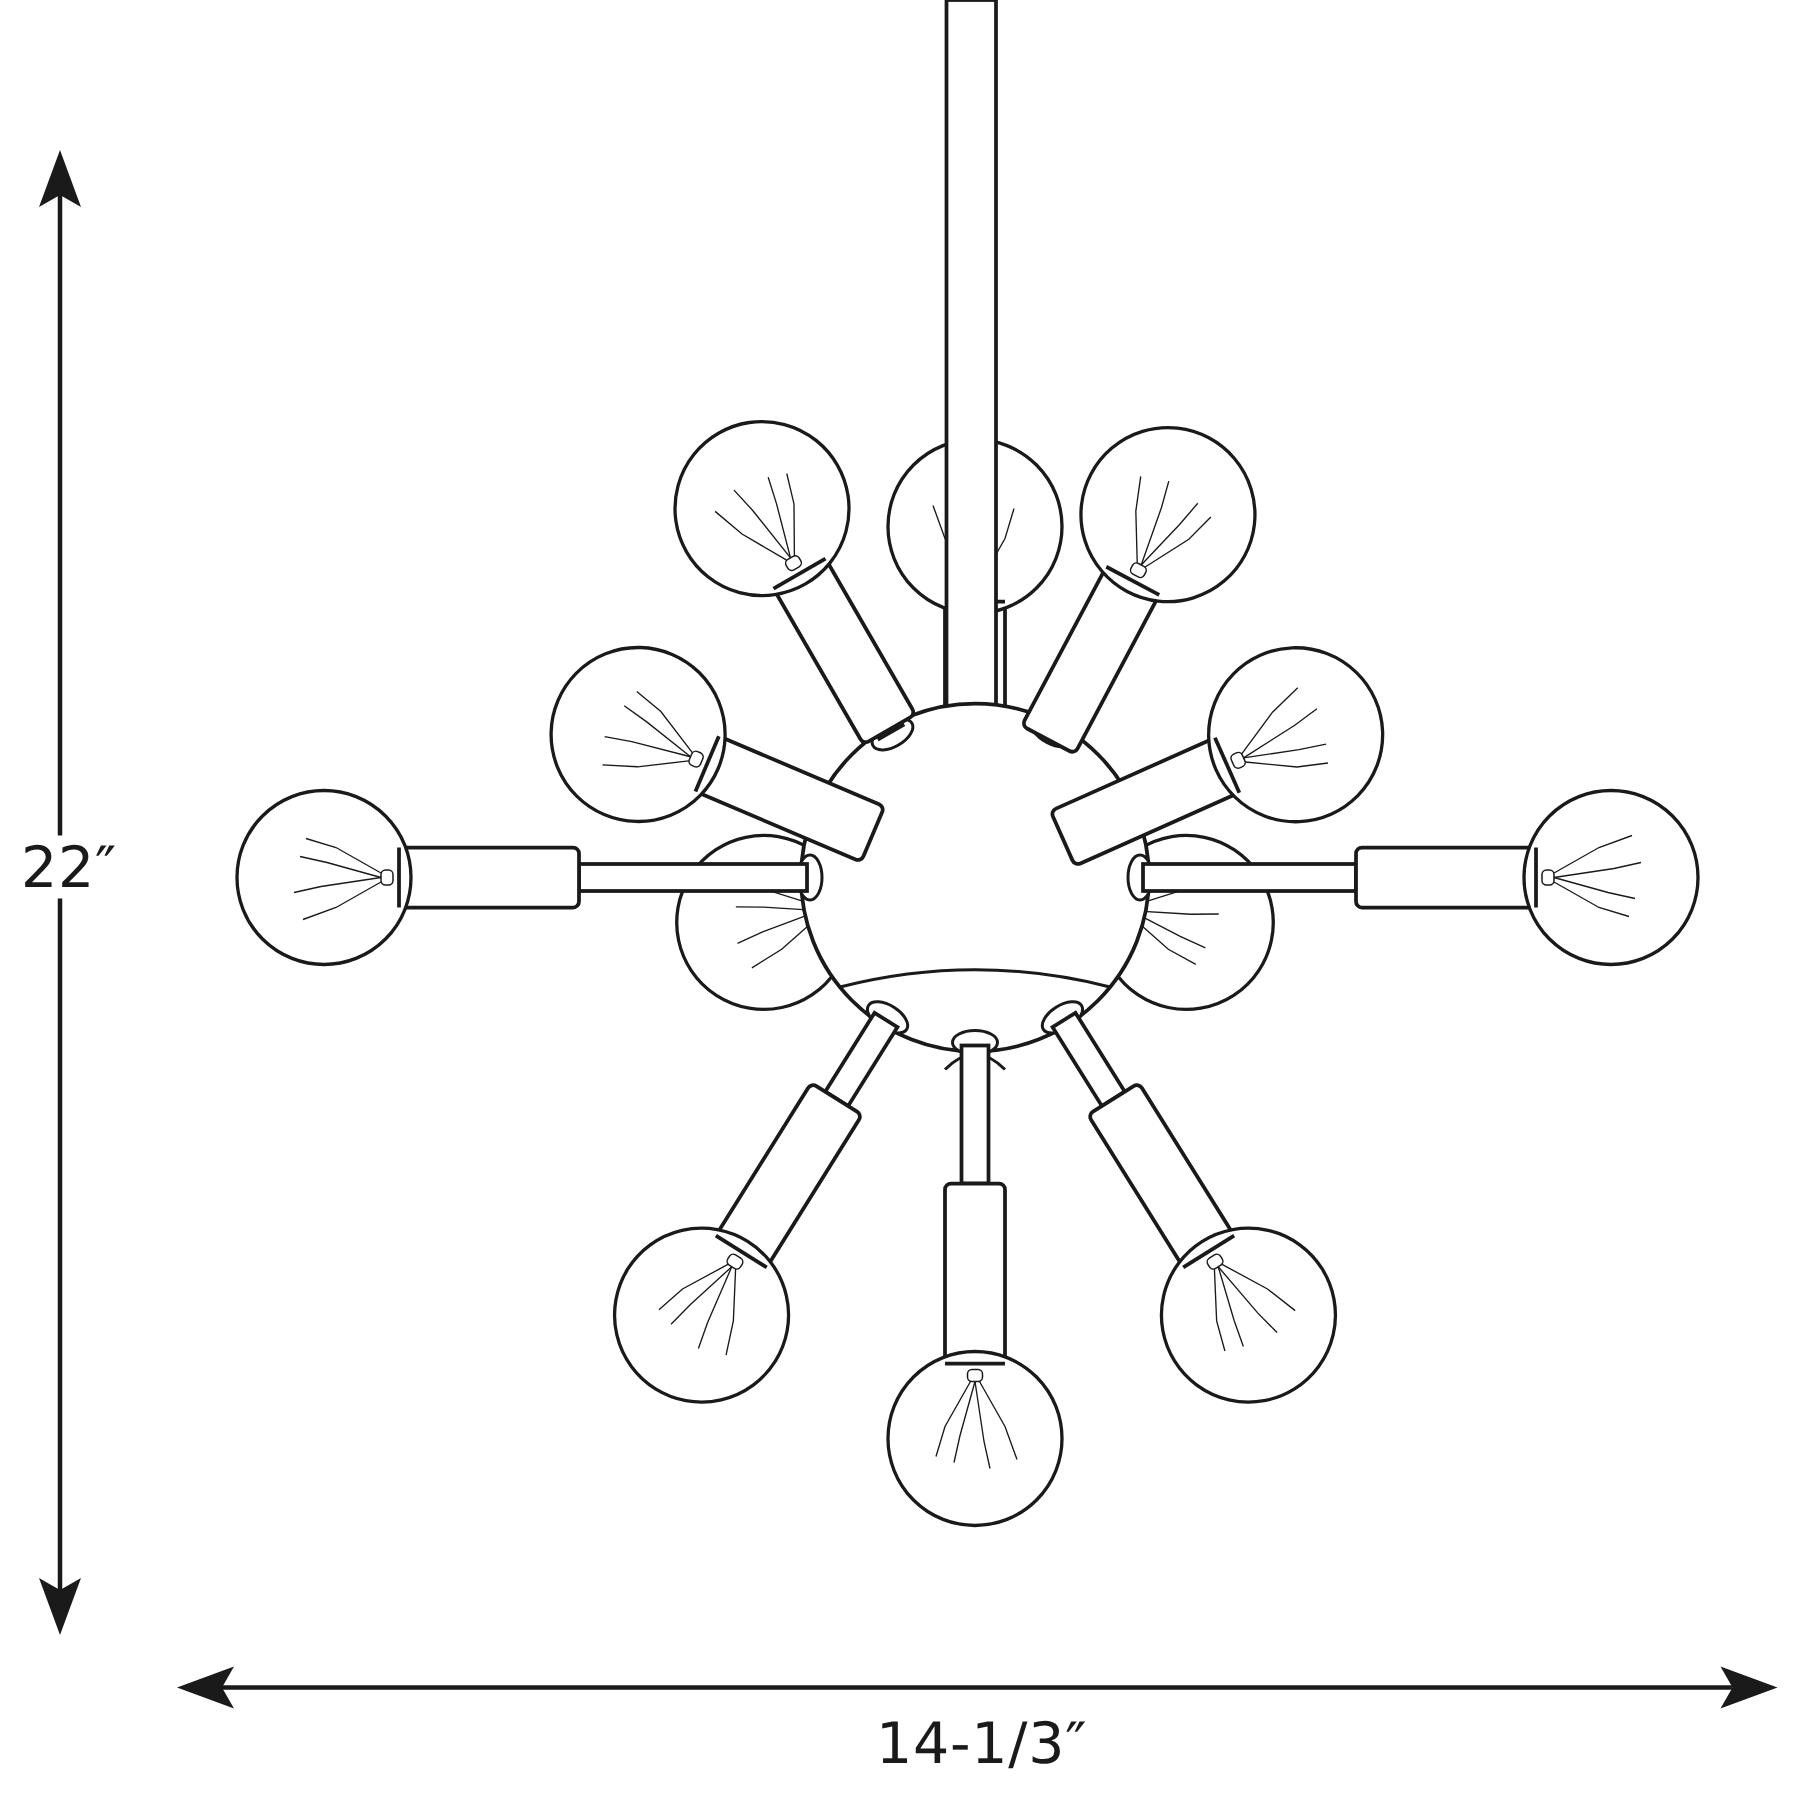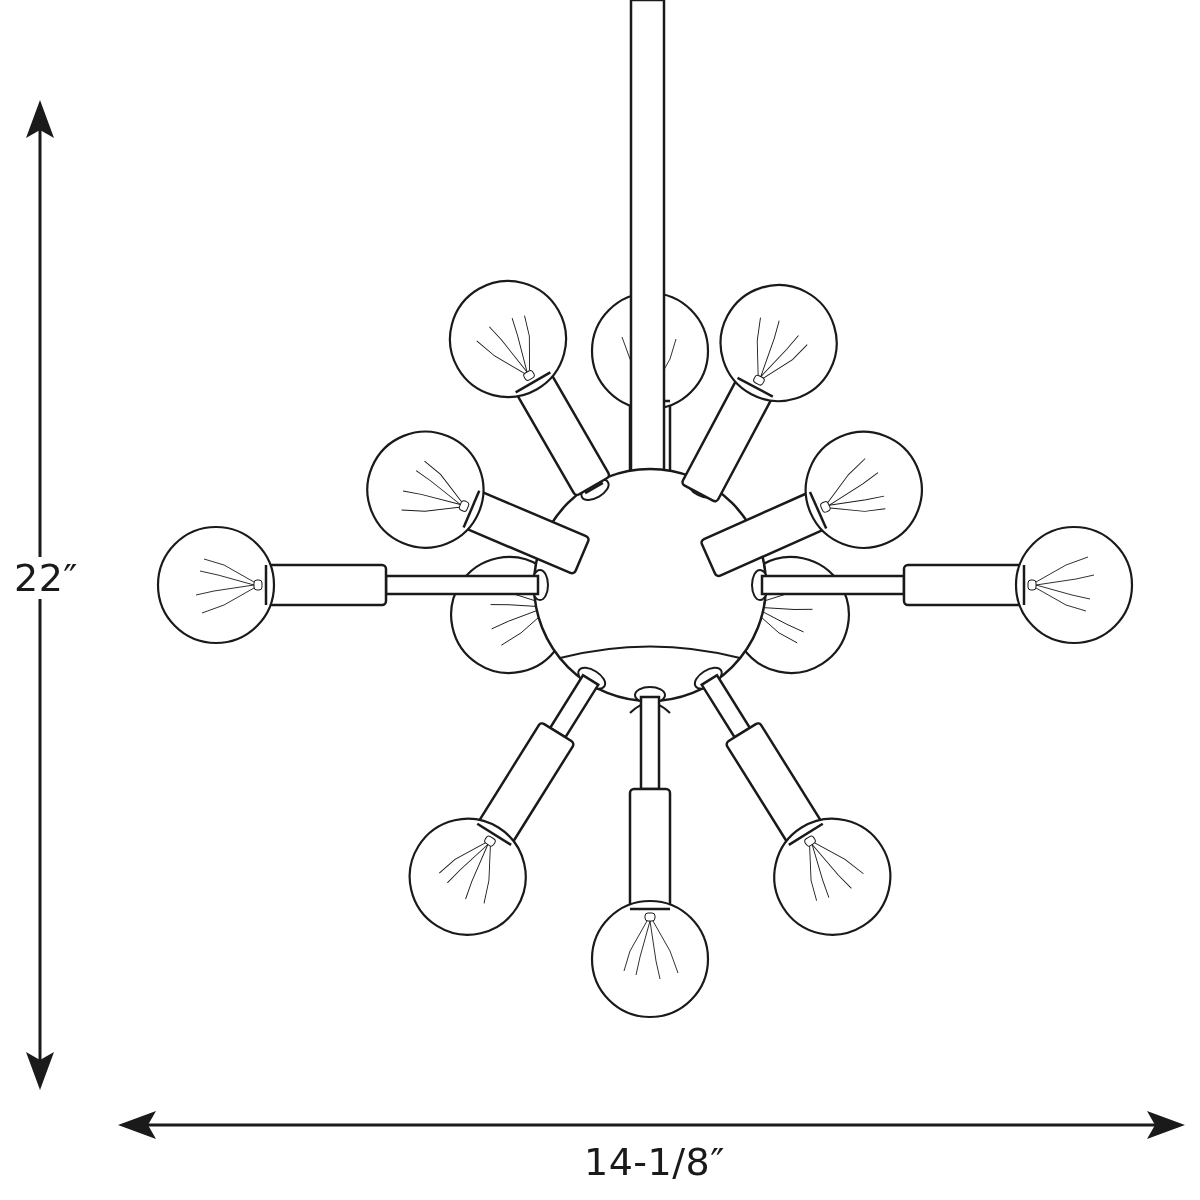--- a/index.html
+++ b/index.html
@@ -181,14 +181,14 @@
     <g id="dims">
         <line x1="40" y1="130" x2="40" y2="1060" stroke="#1a1a1a" stroke-width="3"></line>
         <path d="M40,100 L26,138 L40,130 L54,138 Z" fill="#1a1a1a"></path>
         <path d="M40,1090 L26,1052 L40,1060 L54,1052 Z" fill="#1a1a1a"></path>
         <line x1="148" y1="1125" x2="1155" y2="1125" stroke="#1a1a1a" stroke-width="3"></line>
         <path d="M118,1125 L156,1111 L148,1125 L156,1139 Z" fill="#1a1a1a"></path>
         <path d="M1185,1125 L1147,1111 L1155,1125 L1147,1139 Z" fill="#1a1a1a"></path>
       </g>
   </svg>
   <div id="label-height" class="dim-label">22″</div>
-  <div id="label-width" class="dim-label">14-1/8″</div>
+  <div id="label-width" class="dim-label">14-1/3″</div>
 </div>
 
 </body></html>

